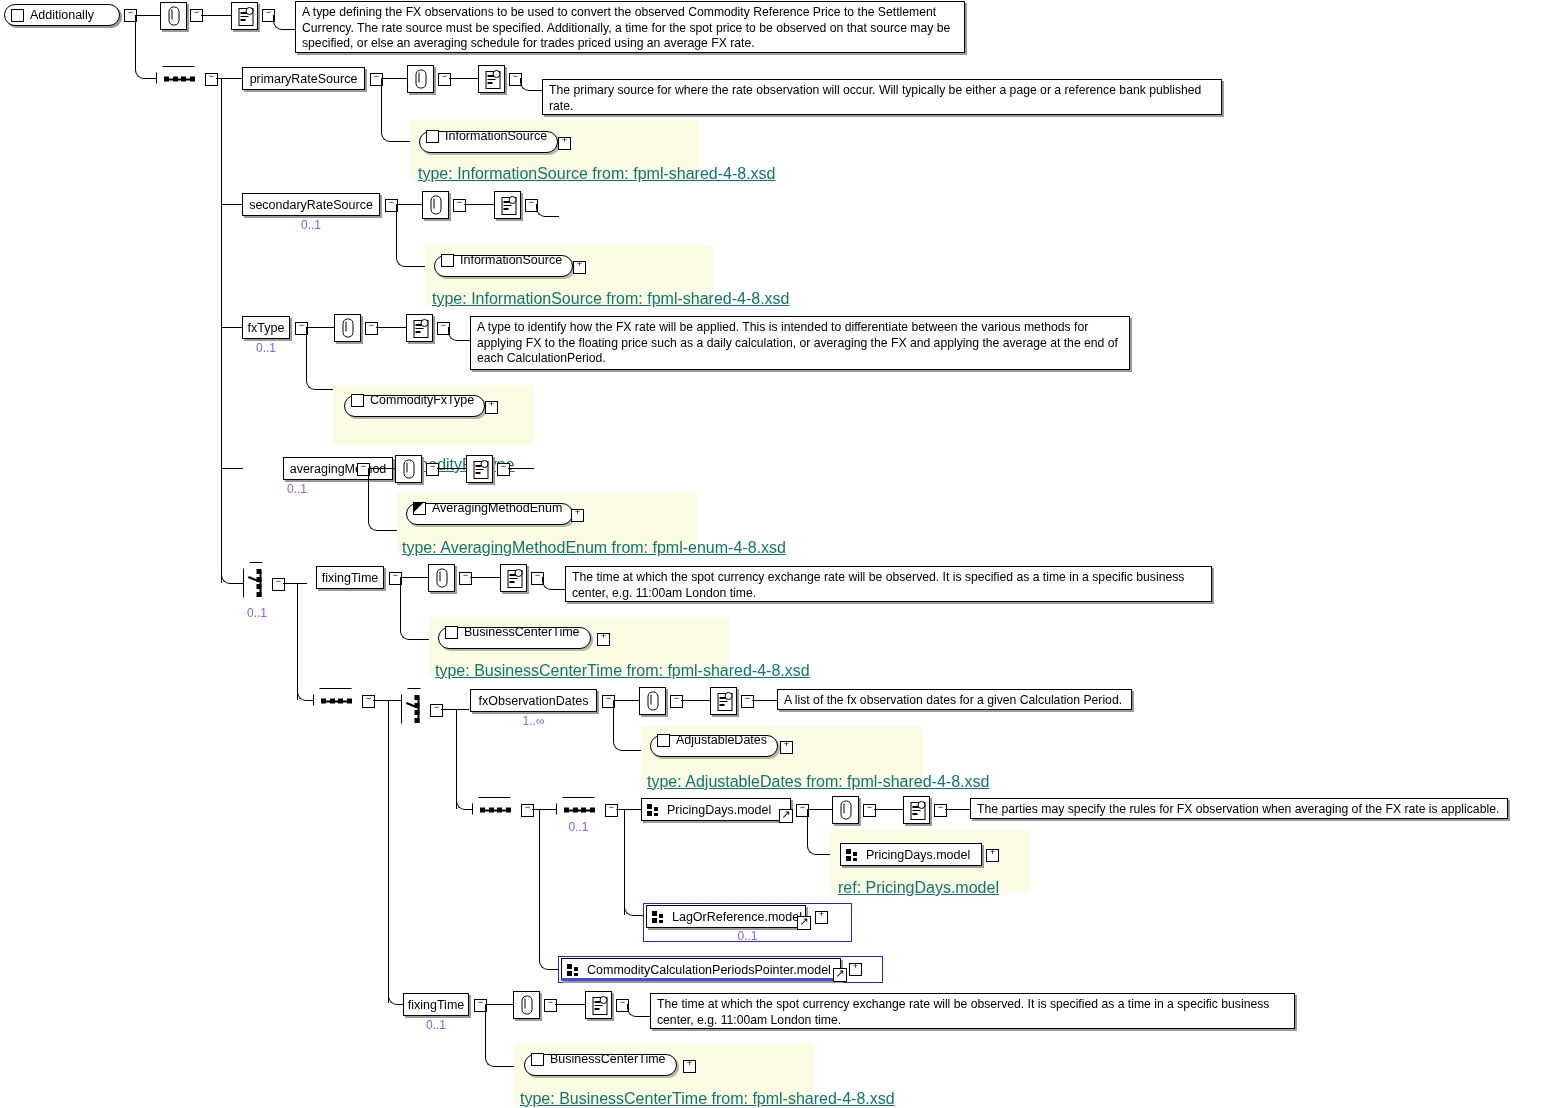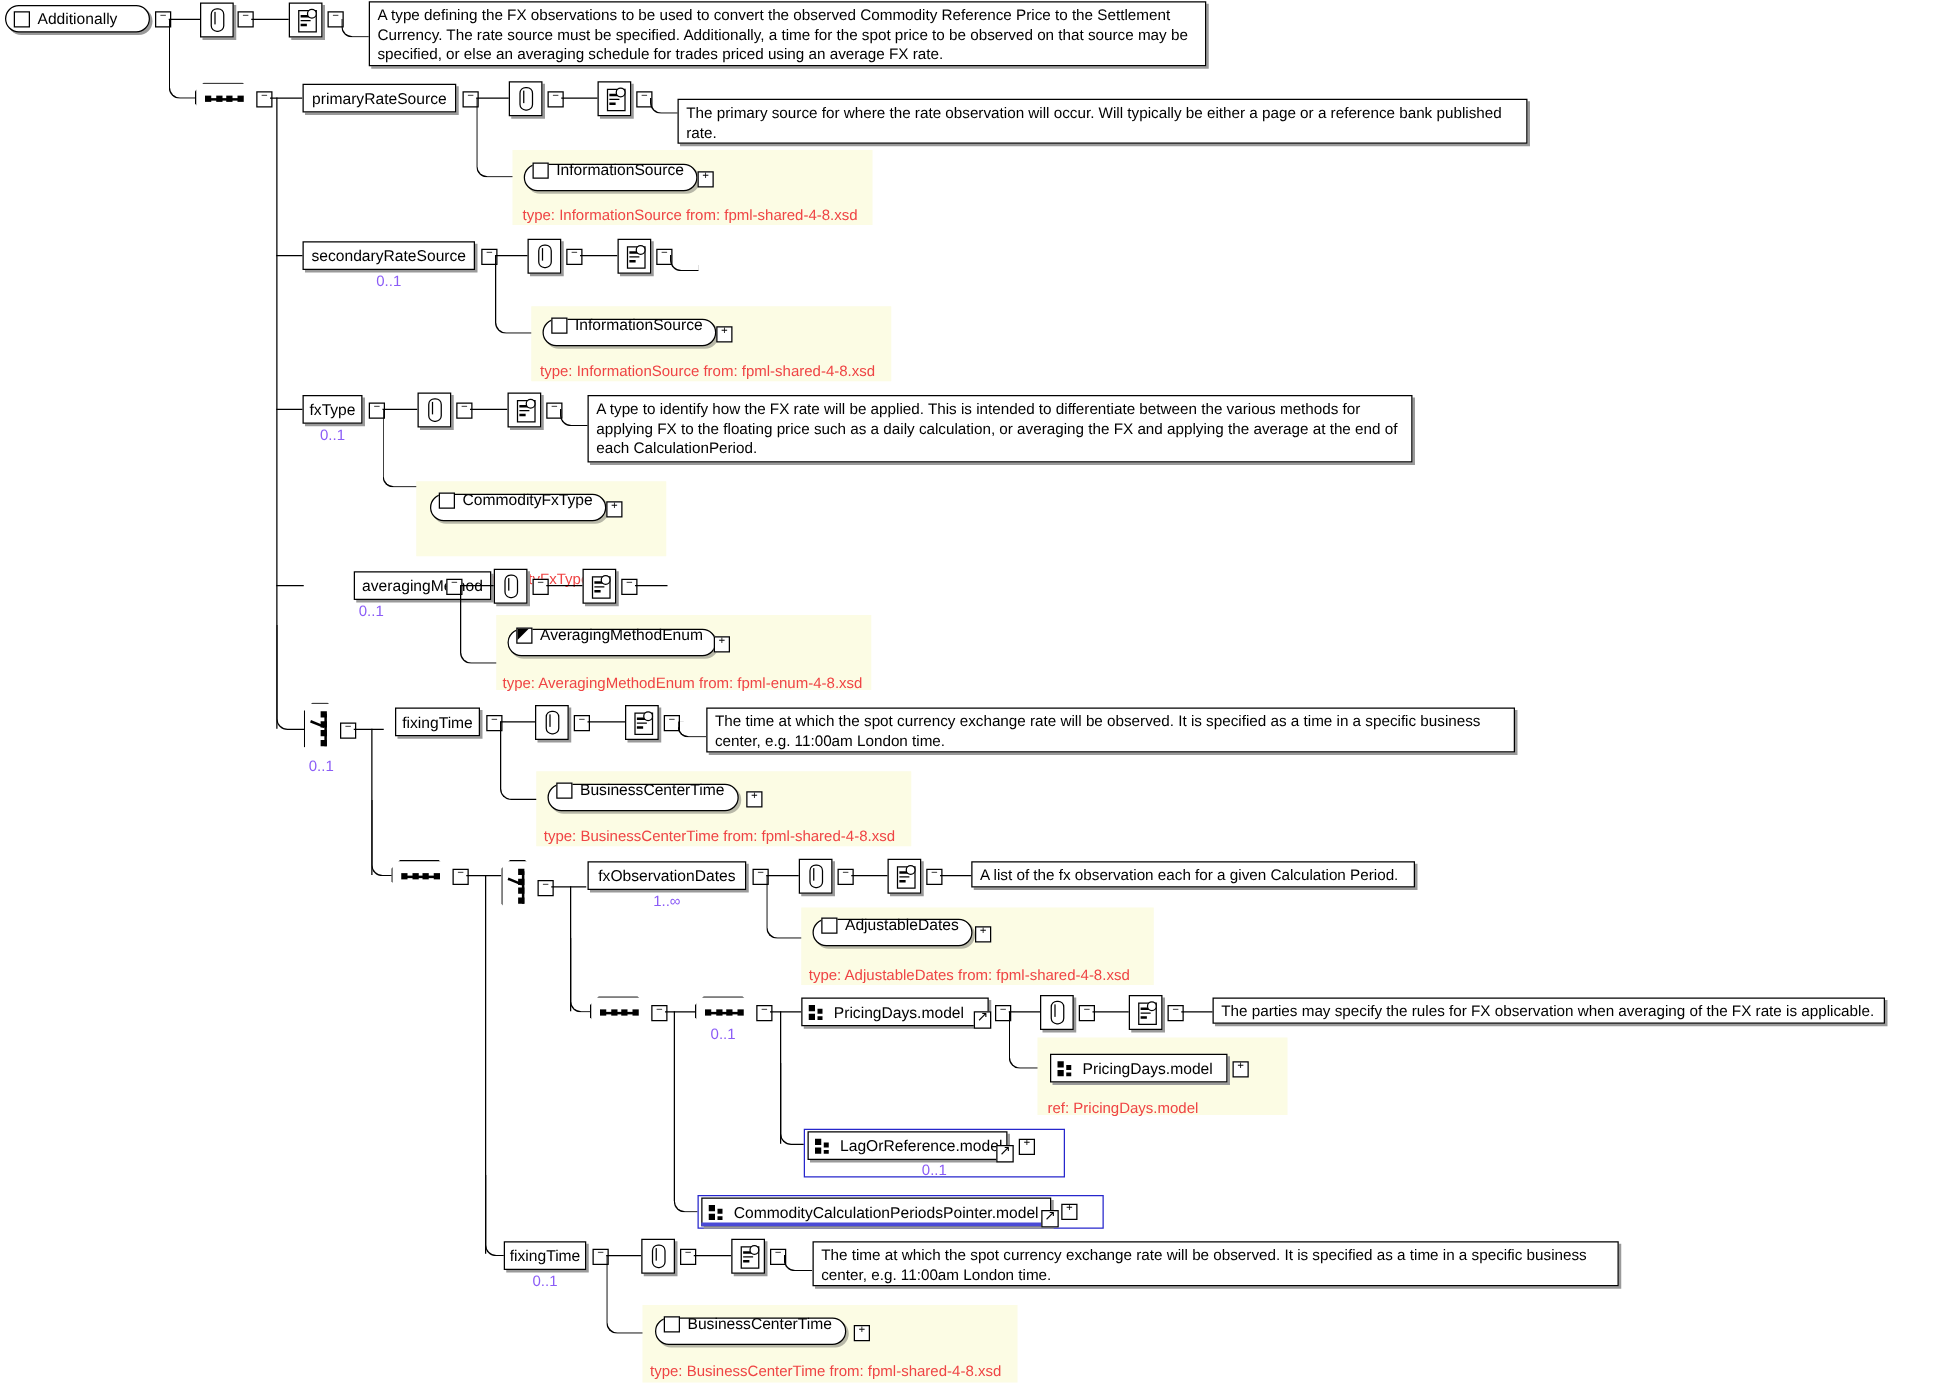--- a/index.html
+++ b/index.html
@@ -36,21 +36,21 @@
     background:#fff;border:1px solid #000;
     border-radius:11px;
     height:22px;
     display:flex;align-items:center;
     padding:0 10px 12px 6px;
     font-size:12.5px;color:#000;white-space:nowrap;
     box-shadow:2px 2px 0 #b8b8a8;
   }
   .typecaption{
     position:absolute;
-    font-size:12px;color:#ef4444;white-space:nowrap;
+    font-size:16px;color:#0f766e;white-space:nowrap;text-decoration:underline;
   }
 
   
   .rootpill{
     position:absolute;box-sizing:border-box;
     background:#fff;border:1px solid #000;
     border-radius:11px;height:22px;
     display:flex;align-items:center;padding:0 12px 0 6px;
     font-size:12.5px;white-space:nowrap;
     box-shadow:2px 2px 0 #9a9a9a;
@@ -469,21 +469,21 @@
         <div class="l1"></div>
         <div class="l2"></div>
         <div class="l3"></div>
         <div class="crl"></div>
       </div>
   </div>
   <div class="tgl" style="left:741px;top:695px;">
     <span>−</span>
   </div>
   <div class="hl" style="left:752px;top:700px;width:26px;"></div>
-  <div class="docbox" style="left:777px;top:689px;width:355px;height:21px;">A list of the fx observation each for a given Calculation Period.</div>
+  <div class="docbox" style="left:777px;top:689px;width:355px;height:21px;">A list of the fx observation dates for a given Calculation Period.</div>
   <div class="elbow" style="left:613px;top:700px;width:30px;height:50px;"></div>
   <div class="typepanel" style="left:641px;top:726px;width:282px;height:62px;"></div>
   <div class="typepill" style="left:650px;top:735px;">
     <span class="sq"></span>
     <span>AdjustableDates</span>
   </div>
   <div class="tgl" style="left:780px;top:741px;">
     <span>+</span>
   </div>
   <div class="typecaption" style="left:647px;top:773px;">type: AdjustableDates from: fpml-shared-4-8.xsd</div>

